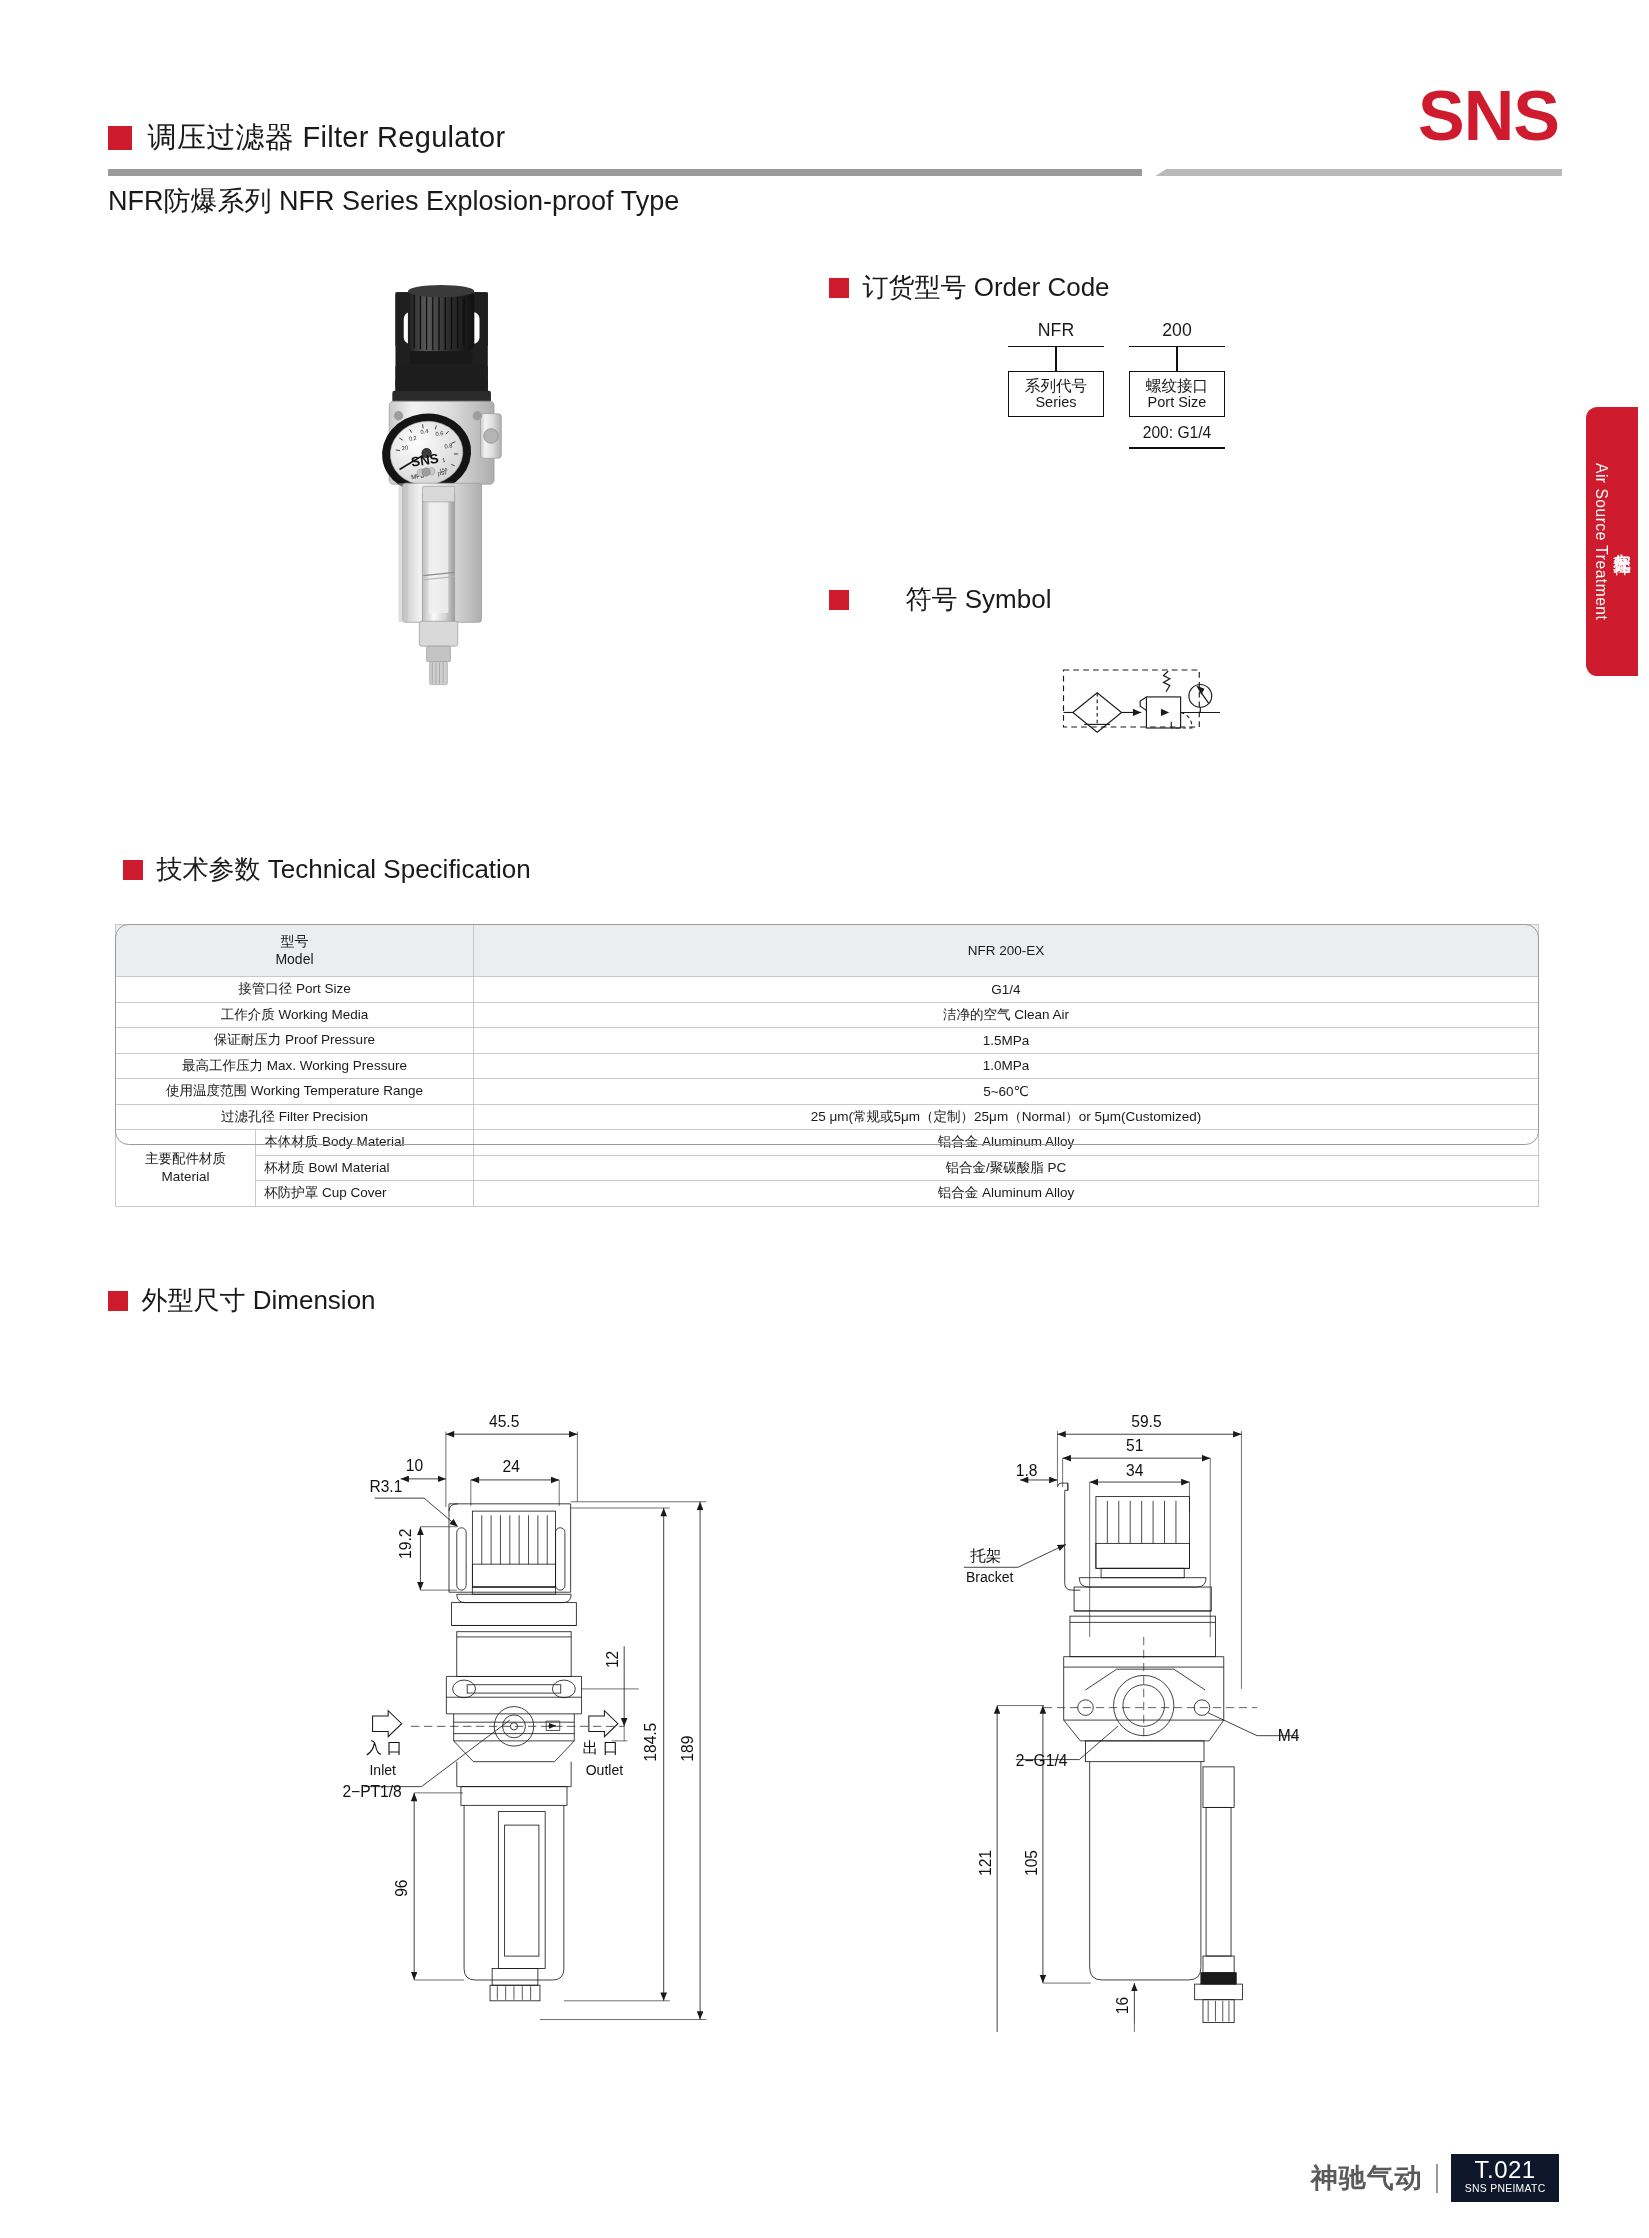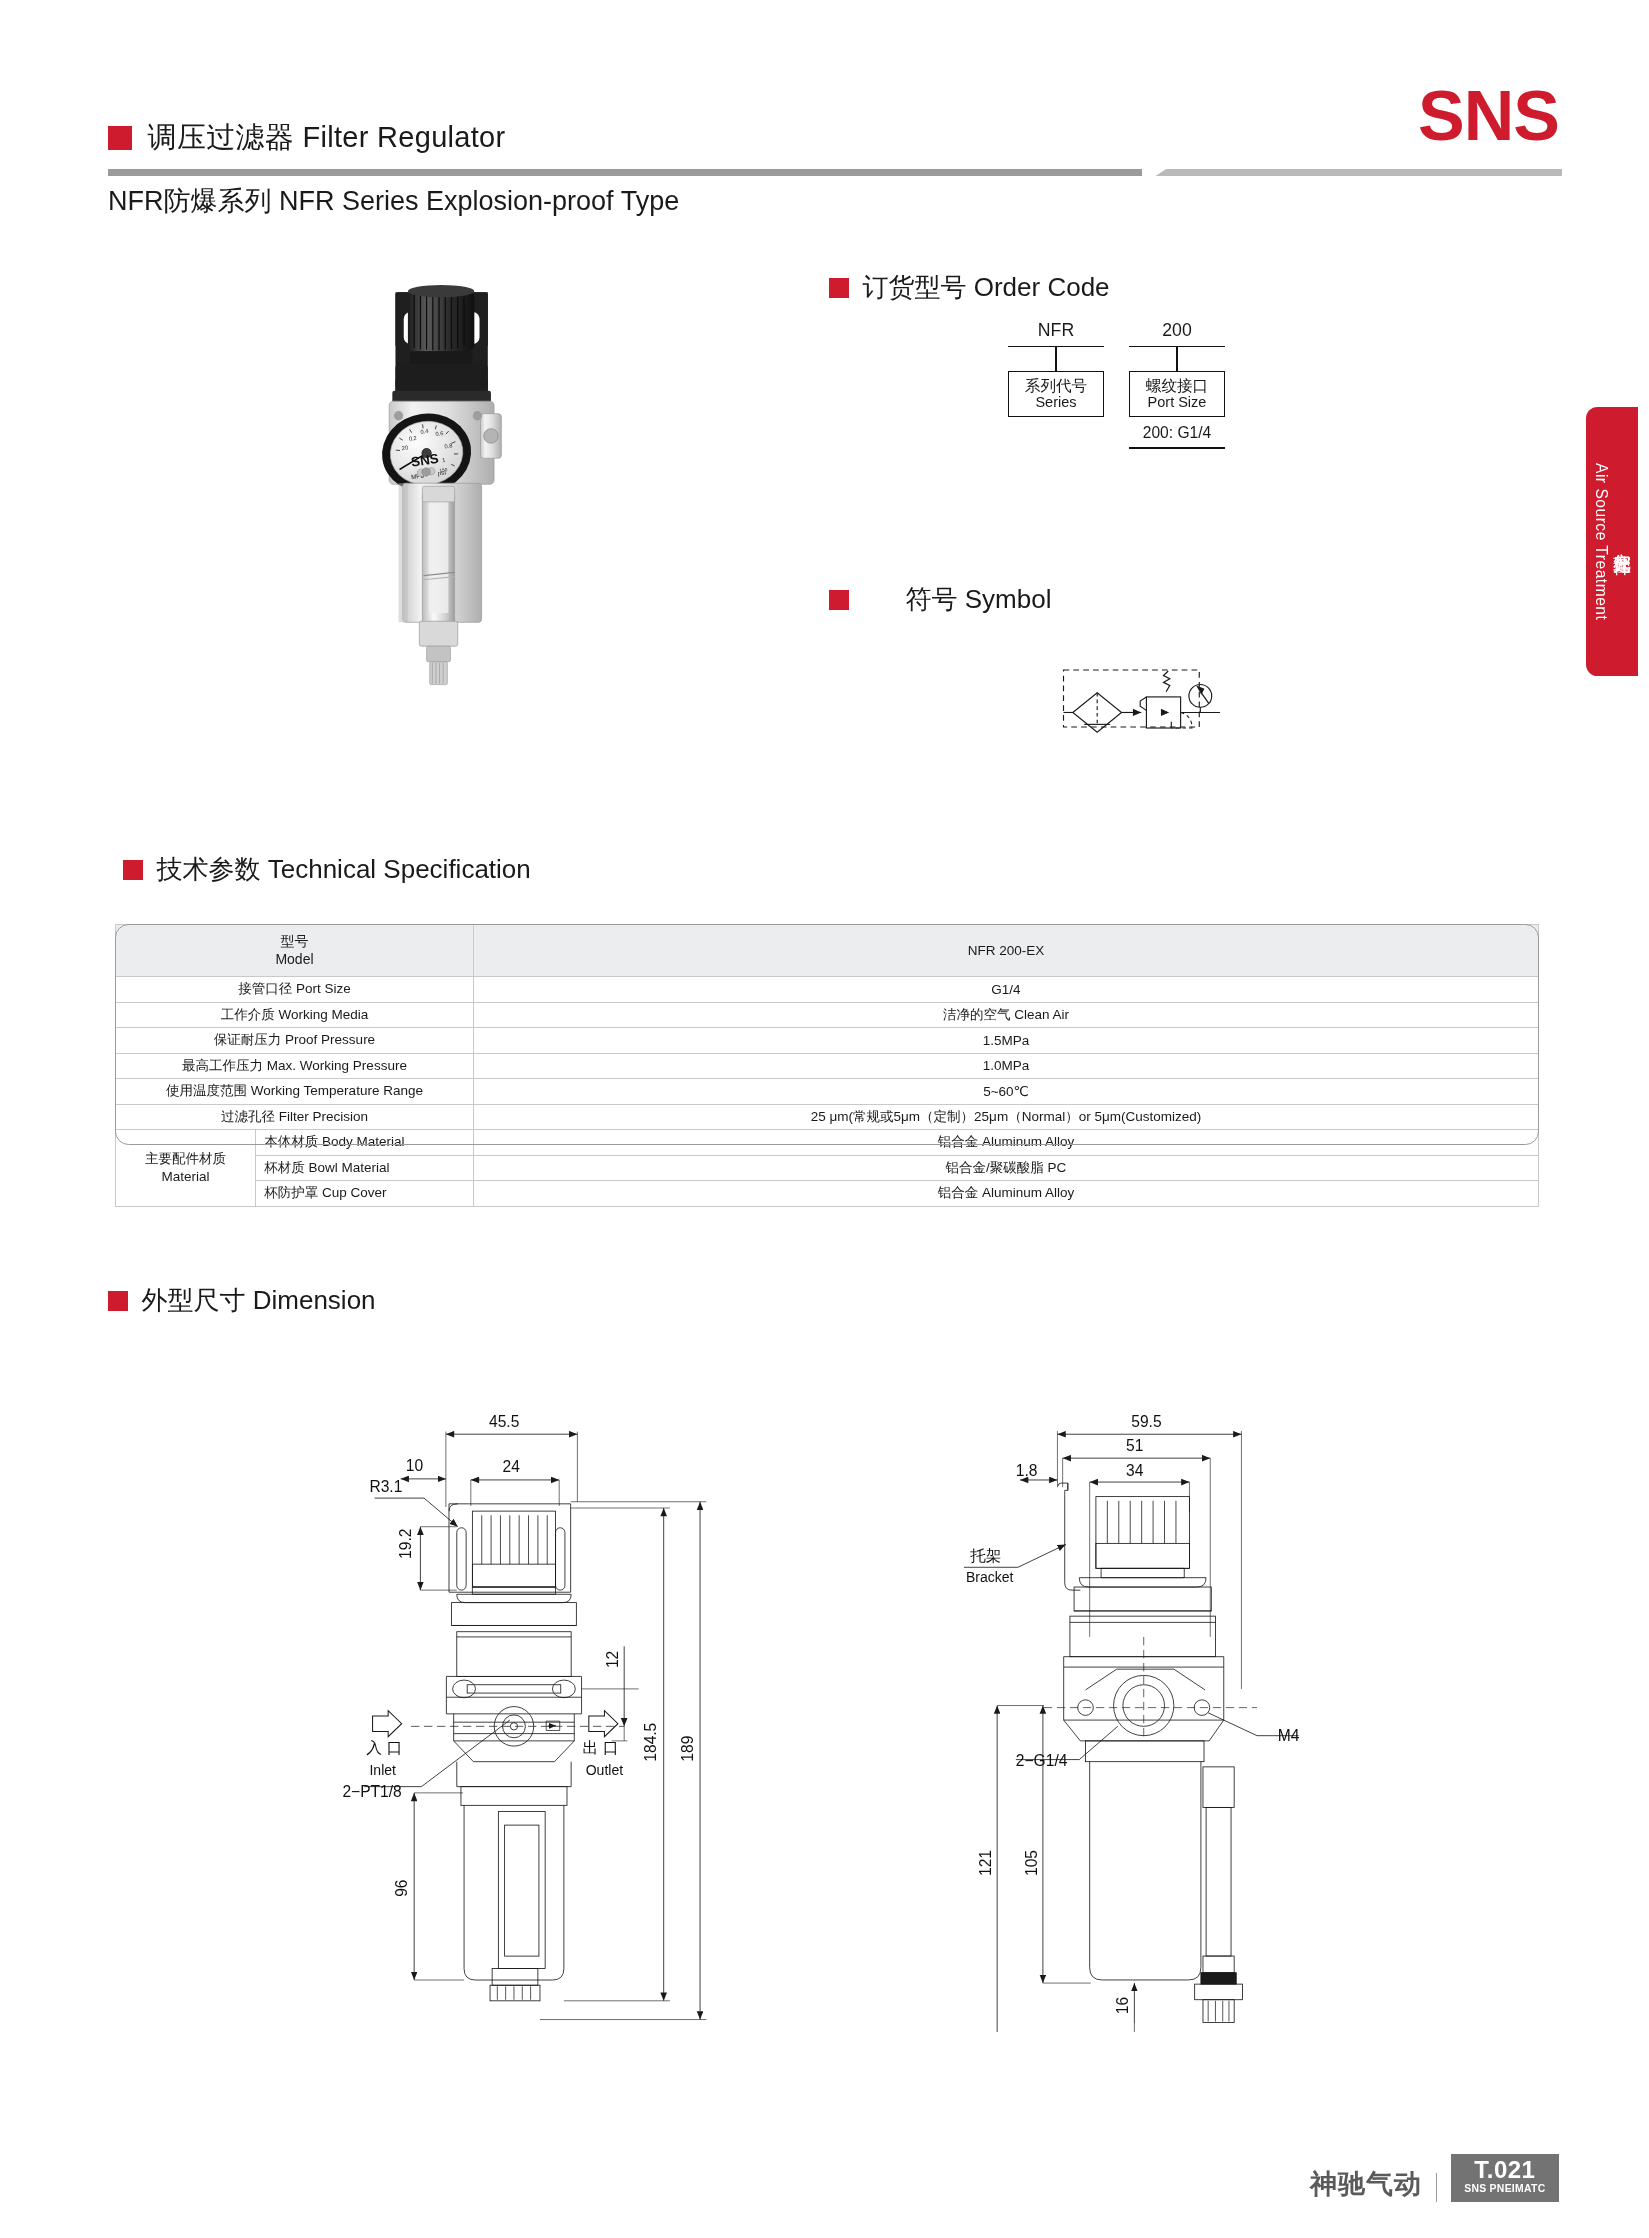--- a/index.html
+++ b/index.html
@@ -79,25 +79,25 @@
   #spec-frame {
     position:absolute; left:115px; top:924px; width:1424px; height:221px;
     border:0.5px solid #9b9b9b; border-radius:13.5px; pointer-events:none;
   }
 
   
   #dim-left  { position:absolute; left:333px;  top:1377px; width:416px; height:655px; }
   #dim-right { position:absolute; left:914px; top:1377px; width:395px; height:655px; }
 
   
-  #footer { position:absolute; right:91px; bottom:37px; display:flex; align-items:flex-end; }
+  #footer { position:absolute; right:91px; bottom:37px; display:flex; align-items:center; }
   #footer .cn-brand { font-size:27px; font-weight:bold; color:#5a5a5a; letter-spacing:1px;
                       font-family:"DejaVu Sans",sans-serif; }
   #footer .divider { width:1.6px; height:29px; background:#9a9a9a; margin:0 13.5px; }
-  #footer .pagebox { background:#737373; color:#fff; padding:4.2px 13.5px 5.2px; text-align:center;font-weight:bold; }
+  #footer .pagebox { background:#0f172a; color:#fff; padding:4.2px 13.5px 5.2px; text-align:center; }
   #footer .pagebox .pn { font-size:24px; line-height:1; letter-spacing:0.5px; }
   #footer .pagebox .sub { font-size:10.4px; line-height:1.4; letter-spacing:0.3px; }
 
   svg { display:block; }
   .dimtxt { font-family:"Liberation Sans",sans-serif; font-size:30px; fill:#111; }
   .dimtxt-cn { font-family:"DejaVu Sans",sans-serif; font-size:30px; fill:#111; }
   .dimtxt-sm { font-family:"Liberation Sans",sans-serif; font-size:27px; fill:#111; }
 </style>
 </head>
 <body>

